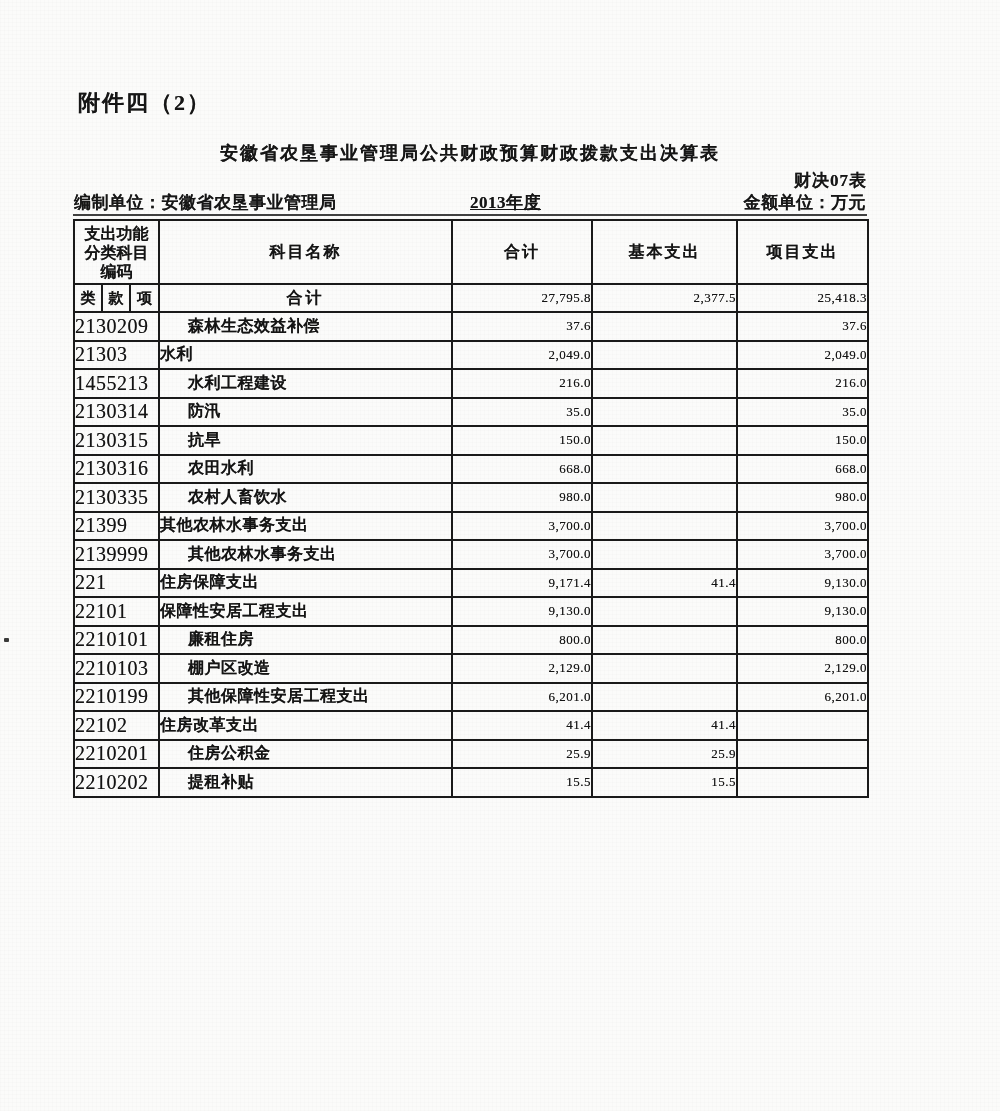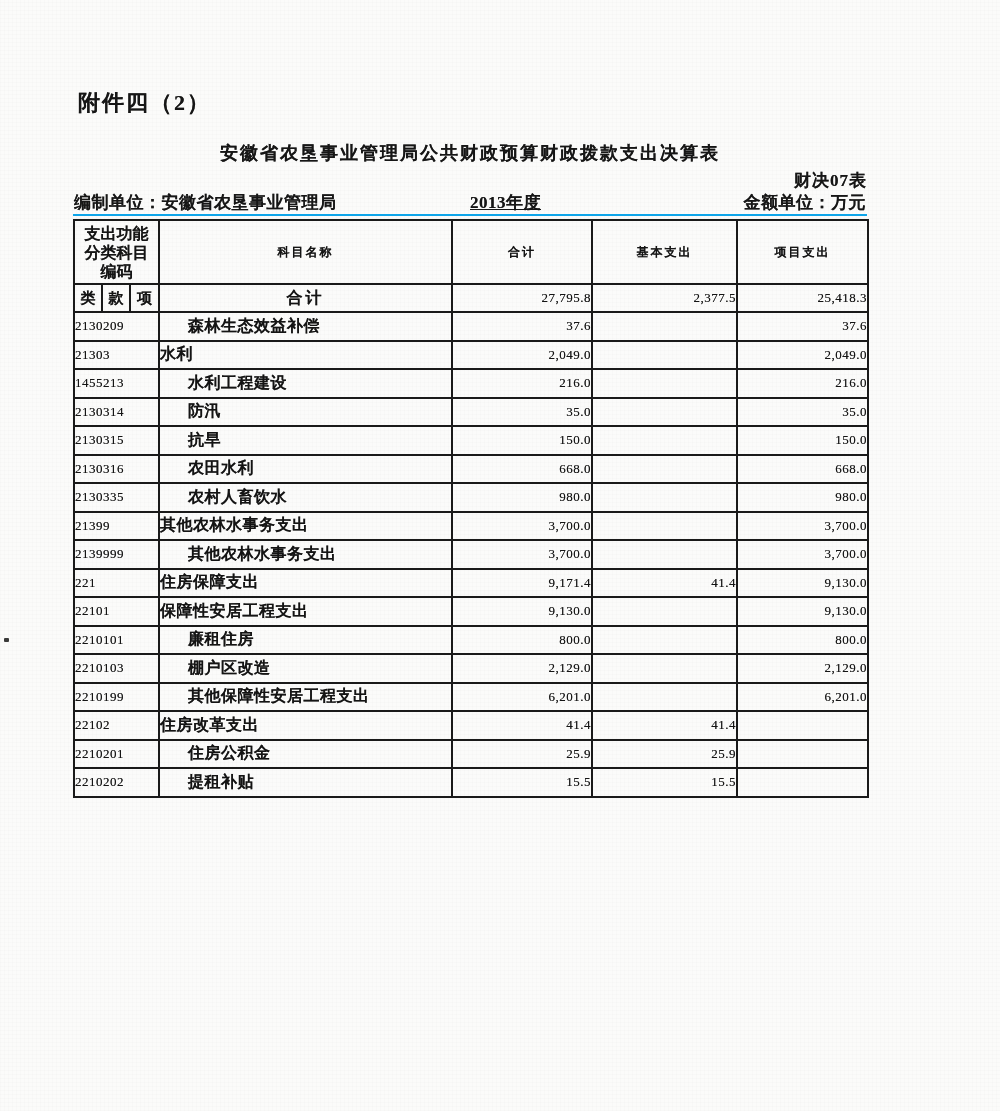--- a/index.html
+++ b/index.html
@@ -23,45 +23,45 @@
     text-align:center;font-size:18px;font-weight:bold;letter-spacing:2px;white-space:nowrap;
     text-shadow:0 0 .5px rgba(0,0,0,.7);
   }
   .form-code{
     position:absolute;right:0;top:169px;
     font-size:17px;font-weight:bold;letter-spacing:1px;
     text-shadow:0 0 .3px rgba(0,0,0,.6);
   }
   .meta-row{
     position:absolute;left:0;top:191px;width:100%;height:23px;
-    border-bottom:2px solid #0ea5e9;
+    border-bottom:2px solid #404040;
     font-size:17px;font-weight:bold;
     text-shadow:0 0 .3px rgba(0,0,0,.6);
   }
   .meta-left{position:absolute;left:1px;top:0;letter-spacing:.5px;white-space:nowrap;}
   .meta-year{position:absolute;left:397px;top:0;letter-spacing:.5px;white-space:nowrap;text-decoration:underline;}
   .meta-unit{position:absolute;right:1px;top:0;letter-spacing:.5px;white-space:nowrap;}
 
   table.budget{
     position:absolute;left:0;top:219px;width:794px;
     border-collapse:collapse;table-layout:fixed;
     font-size:16px;
   }
   table.budget td,table.budget th{
     border:2px solid #1a1a1a;
     padding:0;vertical-align:middle;
     color:#141414;
     text-shadow:0 0 .35px rgba(0,0,0,.55);
     overflow:hidden;white-space:nowrap;
   }
   th.code-head{height:62px;font-weight:bold;font-size:16px;line-height:19px;text-align:center;}
-  th.col-head{font-weight:bold;font-size:12px;text-align:center;letter-spacing:2px;margin-left:38px;}
+  th.col-head{font-weight:bold;font-size:16px;text-align:center;letter-spacing:2px;margin-left:38px;}
   tr.total-row td{height:26px;}
   td.sub{ text-align:center;font-weight:bold;font-size:15px;}
-  td.code{ text-align:left;padding-left:4px;font-size:13px;letter-spacing:.5px;font-weight:normal;}
+  td.code{ text-align:left;padding-left:4px;font-size:20px;letter-spacing:.5px;font-weight:normal;}
   td.name{ text-align:left;padding-left:7px;font-weight:bold;font-size:16px;letter-spacing:.5px;}
   td.name.indent-1{padding-left:28px;}
   td.name.center{padding-left:0;text-align:center;letter-spacing:3px;}
   td.num{ text-align:right;padding-right:6px;font-size:13px;letter-spacing:.5px;}
   tbody.data td{height:26.5px;}
 
   .speck{position:absolute;background:#3a3a3a;border-radius:1px;}
 </style>
 </head>
 <body>

